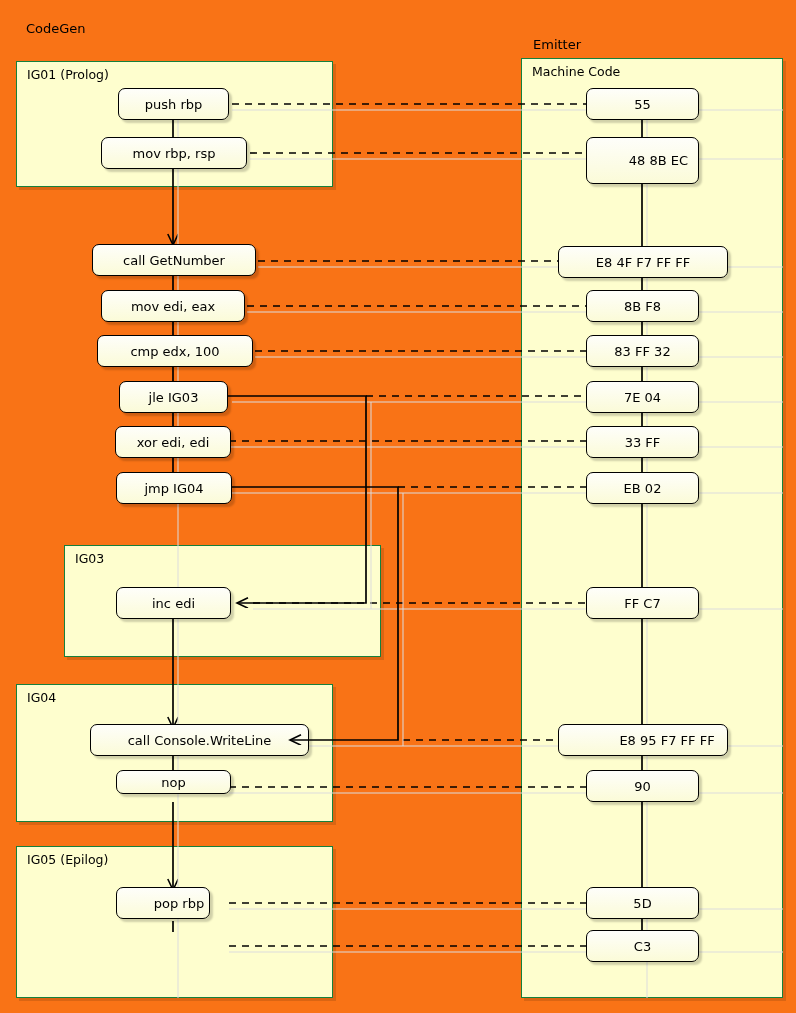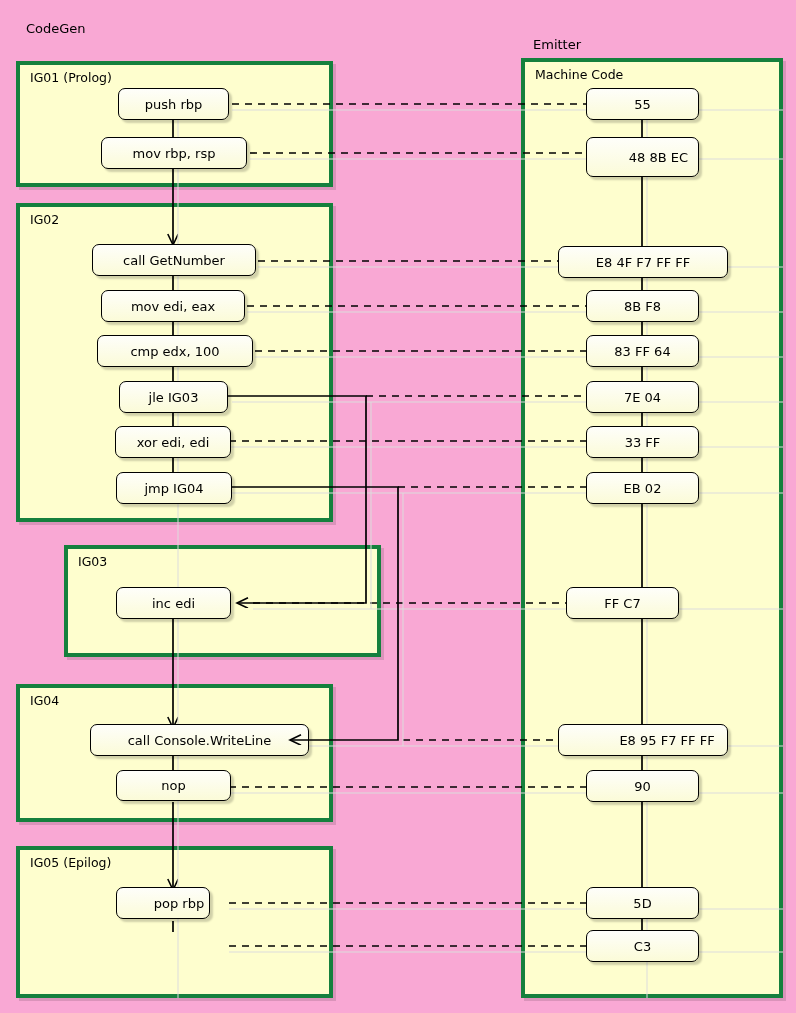--- a/index.html
+++ b/index.html
@@ -4,34 +4,34 @@
 <style>
   html, body {
     margin: 0;
     padding: 0;
     background: #FFFFFF;
   }
   #canvas {
     position: relative;
     width: 796px;
     height: 1013px;
-    background: #f9a8d4;
+    background: #f97316;
     font-family: "DejaVu Sans", sans-serif;
     overflow: hidden;
   }
   .lane-title {
     position: absolute;
     font-size: 13px;
     color: #000000;
     white-space: nowrap;
   }
   .partition {
     position: absolute;
     background: #FEFECE;
-    border: 4px solid #15803d;
+    border: 1px solid #15803d;
     box-sizing: border-box;
     box-shadow: 3px 3px 0 rgba(0,0,0,0.12);
   }
   .partition-label {
     position: absolute;
     left: 10px;
     top: 5px;
     font-size: 12.5px;
     color: #000000;
     white-space: nowrap;
@@ -70,23 +70,20 @@
 
 <div id="canvas">
 
   <div class="lane-title" style="left:26px; top:21px;">CodeGen</div>
   <div class="lane-title" style="left:533px; top:37px;">Emitter</div>
 
   <div class="partition" style="left:16px; top:61px; width:317px; height:126px;">
     <div class="partition-label">IG01 (Prolog)</div>
   </div>
 
-  <div class="partition" style="left:16px; top:203px; width:317px; height:319px;">
-    <div class="partition-label">IG02</div>
-  </div>
 
   <div class="partition" style="left:16px; top:545px; width:317px; height:112px;margin-left:48px;">
     <div class="partition-label">IG03</div>
   </div>
 
   <div class="partition" style="left:16px; top:684px; width:317px; height:138px;">
     <div class="partition-label">IG04</div>
   </div>
 
   <div class="partition" style="left:16px; top:846px; width:317px; height:152px;">
@@ -205,62 +202,62 @@
   </div>
 
   <div class="activity" style="left:116px; top:587px; width:115px; height:32px;">
     <span>inc edi</span>
   </div>
 
   <div class="activity" style="left:65px; top:724px; width:219px; height:32px;margin-left:25px;">
     <span>call Console.WriteLine</span>
   </div>
 
-  <div class="activity" style="left:116px; top:770px; width:115px; height:31px;">
+  <div class="activity" style="left:116px; top:770px; width:115px; height:24px;">
     <span>nop</span>
   </div>
 
   <div class="activity" style="left:116px; top:887px; width:94px; height:32px;padding-left:32px;">
     <span>pop rbp</span>
   </div>
 
 
   <div class="activity" style="left:586px; top:88px; width:113px; height:32px;">
     <span>55</span>
   </div>
 
-  <div class="activity" style="left:586px; top:137px; width:113px; height:40px;padding-left:32px;">
+  <div class="activity" style="left:586px; top:137px; width:113px; height:47px;padding-left:32px;">
     <span>48 8B EC</span>
   </div>
 
   <div class="activity" style="left:558px; top:246px; width:170px; height:32px;">
     <span>E8 4F F7 FF FF</span>
   </div>
 
   <div class="activity" style="left:586px; top:290px; width:113px; height:32px;">
     <span>8B F8</span>
   </div>
 
   <div class="activity" style="left:586px; top:335px; width:113px; height:32px;">
-    <span>83 FF 64</span>
+    <span>83 FF 32</span>
   </div>
 
   <div class="activity" style="left:586px; top:381px; width:113px; height:32px;">
     <span>7E 04</span>
   </div>
 
   <div class="activity" style="left:586px; top:426px; width:113px; height:32px;">
     <span>33 FF</span>
   </div>
 
   <div class="activity" style="left:586px; top:472px; width:113px; height:32px;">
     <span>EB 02</span>
   </div>
 
-  <div class="activity" style="left:566px; top:587px; width:113px; height:32px;">
+  <div class="activity" style="left:586px; top:587px; width:113px; height:32px;">
     <span>FF C7</span>
   </div>
 
   <div class="activity" style="left:558px; top:724px; width:170px; height:32px;padding-left:48px;">
     <span>E8 95 F7 FF FF</span>
   </div>
 
   <div class="activity" style="left:586px; top:770px; width:113px; height:32px;">
     <span>90</span>
   </div>

